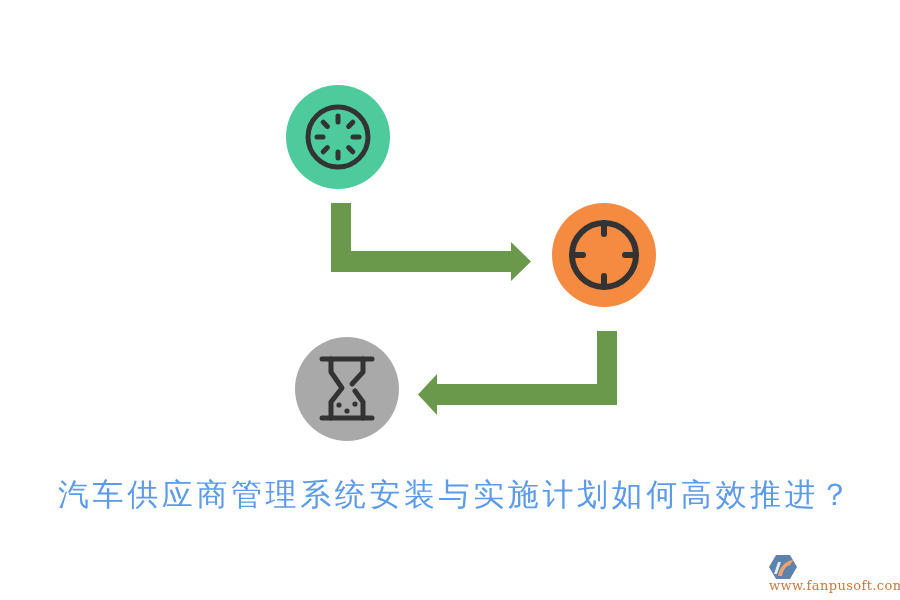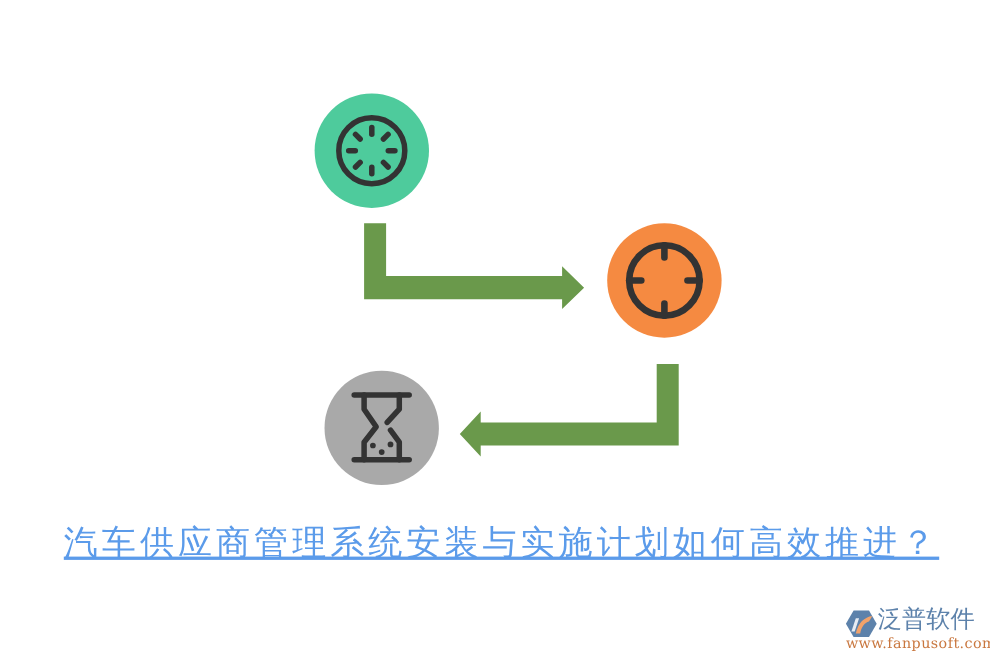--- a/index.html
+++ b/index.html
@@ -1,21 +1,21 @@
 <!DOCTYPE html>
 <html><head>
   <meta charset="utf-8">
   <style>
     html, body { margin: 0; padding: 0; background: #ffffff; }
     body { width: 900px; height: 600px; position: relative; overflow: hidden; font-family: "DejaVu Sans", sans-serif; }
     .canvas { position: absolute; left: 0; top: 0; width: 900px; height: 600px; }
     .title {
       position: absolute; left: 58px; top: 472px; width: 840px;
       font-family: "DejaVu Sans", sans-serif; font-size: 31px; line-height: 44px;
-      color: #5b9bea; letter-spacing: 3.6px; white-space: nowrap; text-decoration: underline;
+      color: #5b9bea; letter-spacing: 3.6px; white-space: nowrap;
     }
     .logo { position: absolute; left: 766px; top: 549px; width: 130px; height: 46px; }
     .logo-icon { position: absolute; left: 2px; top: 5px; width: 30px; height: 26px; }
     .logo-name {
       position: absolute; left: 32px; top: 0px; font-size: 22px; line-height: 30px;
       color: #5d82ab; font-family: "DejaVu Sans", sans-serif; white-space: nowrap; letter-spacing: 0px;
     }
     .logo-url {
       position: absolute; left: 3px; top: 30px; font-size: 13px; line-height: 14px;
       color: #c9773f; font-family: "DejaVu Serif", serif; white-space: nowrap; letter-spacing: 0.4px;
@@ -78,15 +78,14 @@
 </svg>
 
 <div class="title">汽车供应商管理系统安装与实施计划如何高效推进？</div>
 
 <div class="logo">
   <svg class="logo-icon" viewBox="0 0 30 26" xmlns="http://www.w3.org/2000/svg">
     <polygon points="8,1 22,1 29,13 22,25 8,25 1,13" fill="#5d82ab"></polygon>
     <path d="M10 22 C12 12 18 7 25 6 L22 11 C18 12 15 16 14 22 Z" fill="#f2a26a"></path>
     <path d="M6 20 L10 8 L13 8 L9 20 Z" fill="#ffffff" opacity="0.85"></path>
   </svg>
-  <span class="logo-name">泛普软件</span>
   <span class="logo-url">www.fanpusoft.com</span>
 </div>
 
 </body></html>

